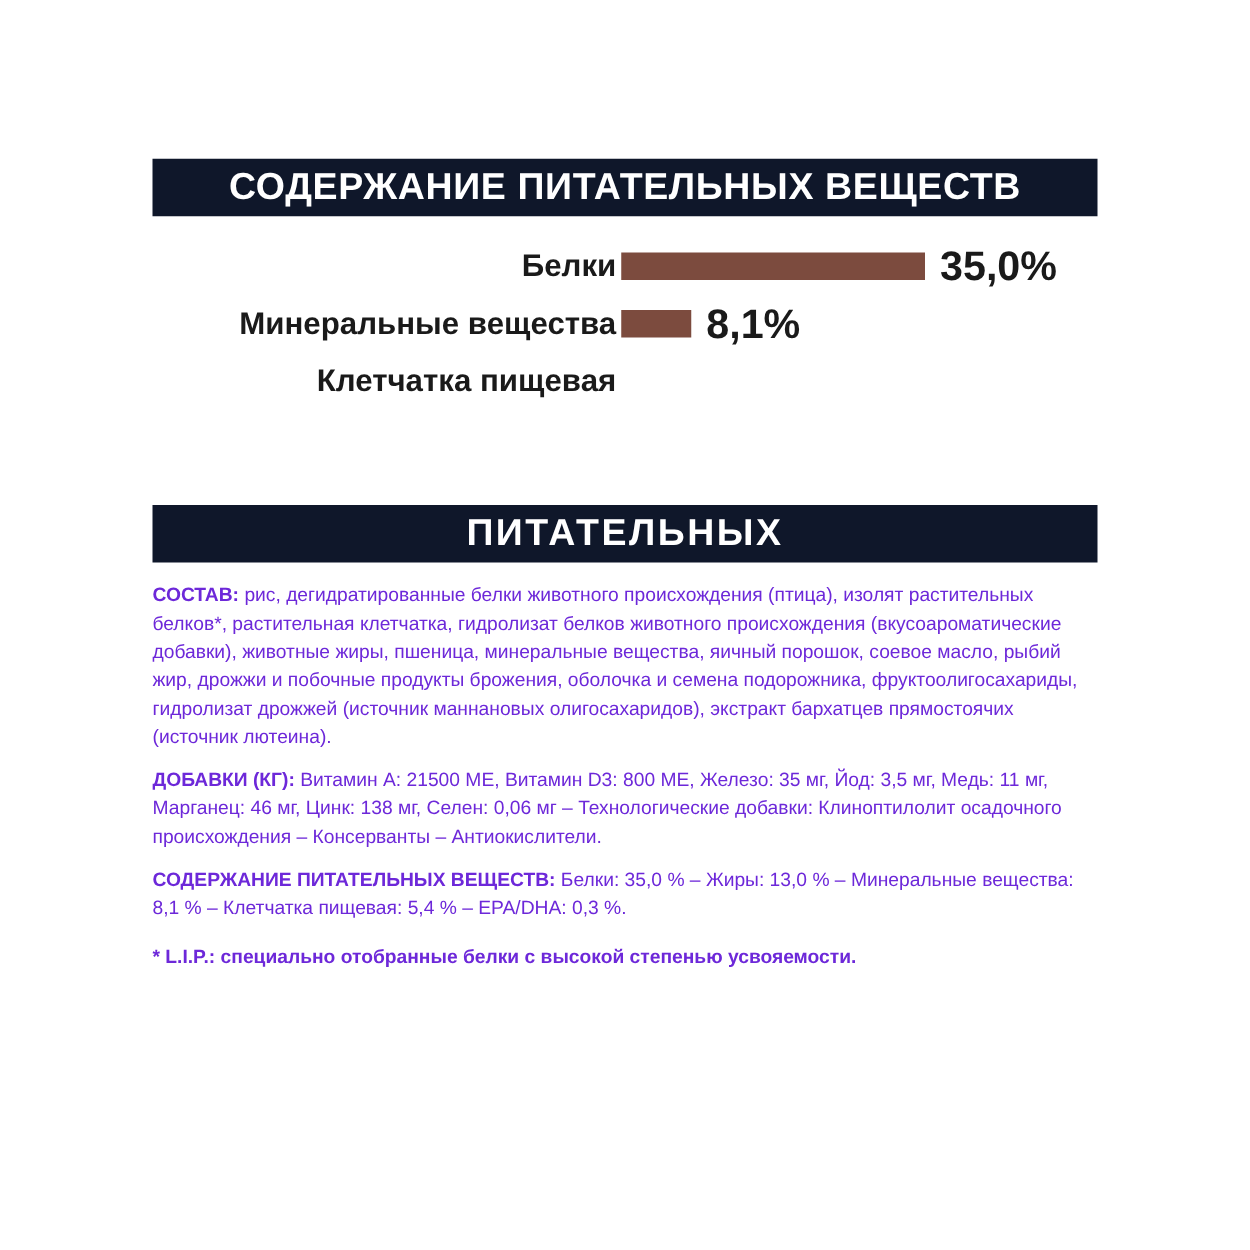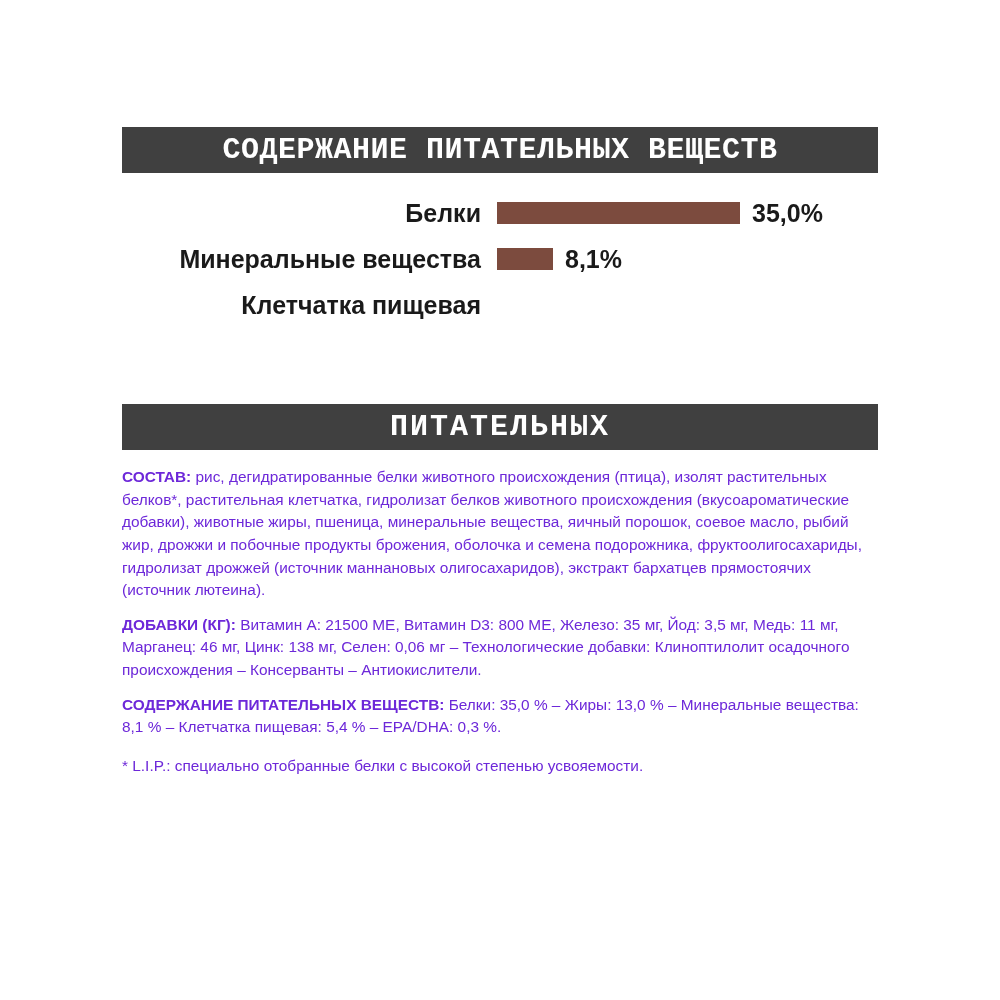--- a/index.html
+++ b/index.html
@@ -19,30 +19,29 @@
     width: 1000px;
     height: 1000px;
     box-sizing: border-box;
   }
 
   
   .banner {
     position: absolute;
     left: 122px;
     width: 756px;
-    background: #404040;
+    background: #0f172a;
     color: #ffffff;
     text-align: center;
     font-weight: bold;
     letter-spacing: 0.5px;
     display: flex;
     align-items: center;
     justify-content: center;
     box-sizing: border-box;
-    font-family: Liberation Mono, monospace;
   }
   #banner-nutrition {
     top: 127px;
     height: 46px;
     font-size: 30px;
   }
   #banner-ingredients {
     top: 404px;
     height: 46px;
     font-size: 30px;
@@ -58,38 +57,38 @@
     height: 190px;
   }
   .chart-row {
     display: flex;
     align-items: center;
     height: 46px;
   }
   .chart-label {
     width: 375px;
     text-align: right;
-    padding-right: 16px;
+    padding-right: 4px;
     box-sizing: border-box;
     font-size: 25px;
     font-weight: bold;
     color: #1a1a1a;
     white-space: nowrap;
   }
   .chart-bar-wrap {
     flex: 1;
     display: flex;
     align-items: center;
   }
   .chart-bar {
     height: 22px;
     background: #7c4b3e;
   }
   .chart-value {
-    font-size: 25px;
+    font-size: 33px;
     font-weight: bold;
     margin-left: 12px;
     white-space: nowrap;
   }
 
   
   .text-block {
     position: absolute;
     top: 466px;
     left: 122px;
@@ -97,20 +96,21 @@
     font-size: 15.4px;
     line-height: 1.47;
     color: #6d28d9;
   }
   .text-block p {
     margin: 0 0 12px 0;
     text-align: left;
   }
   .text-block p:last-child {
     margin-bottom: 4px;
+    font-weight: bold;
   }
   .lead {
     font-weight: bold;
   }
   .footnote {
     margin-top: 16px !important;
   }
 </style>
 </head>
 <body>

